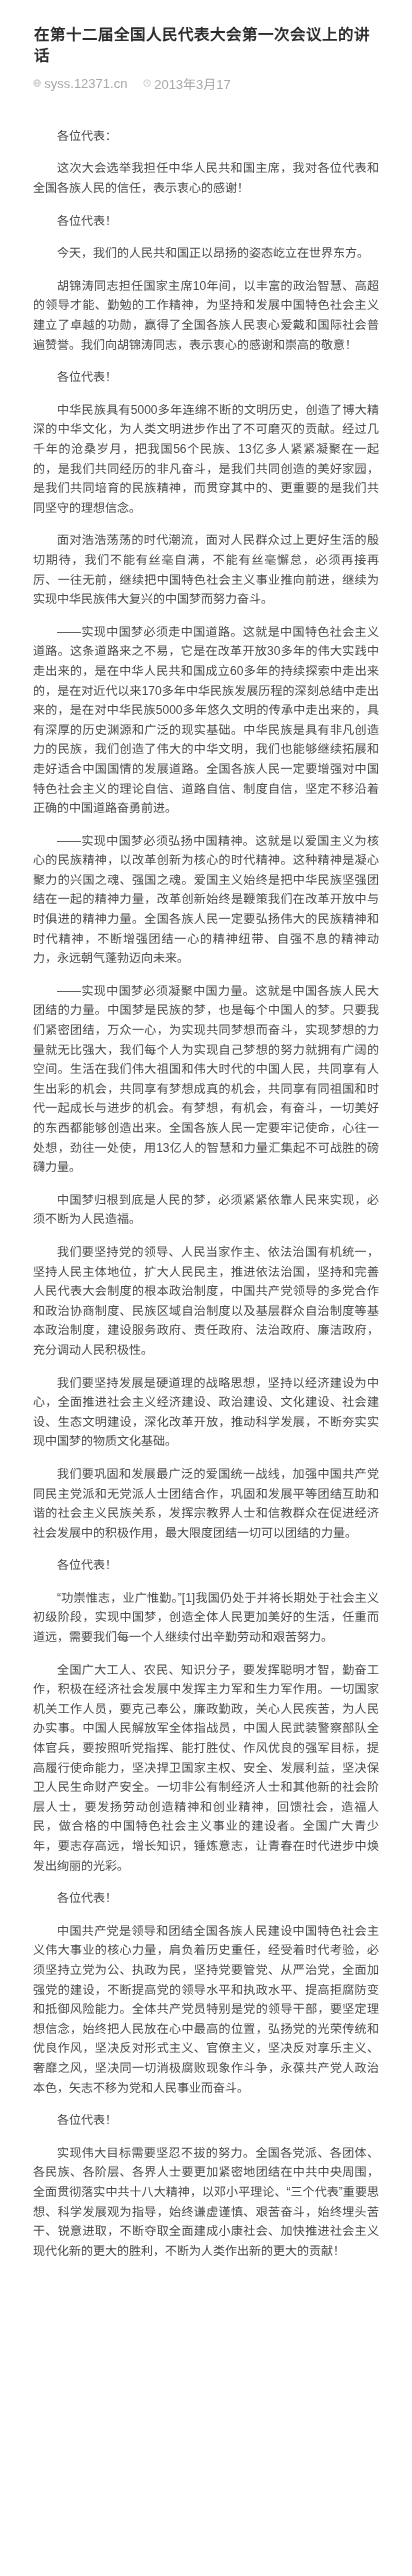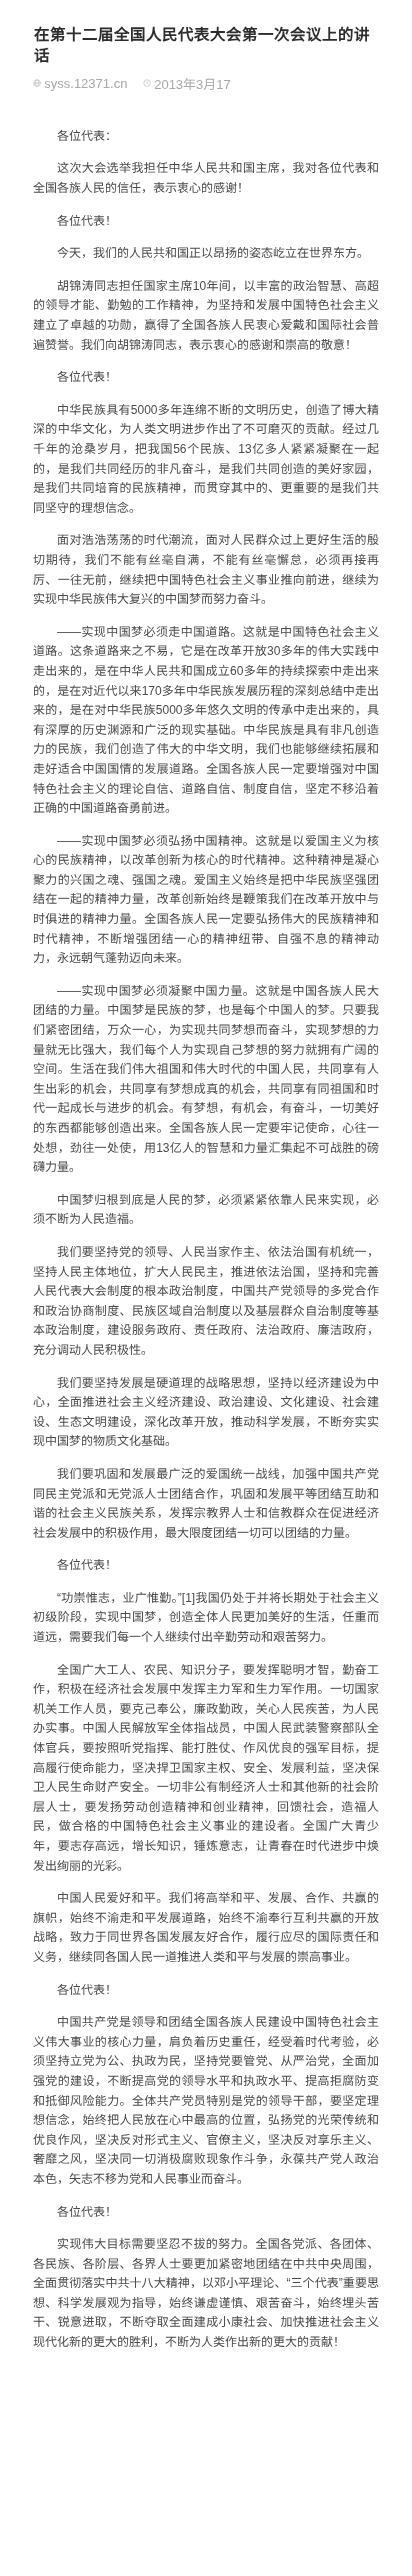--- a/index.html
+++ b/index.html
@@ -86,21 +86,20 @@
       <p>——实现中国梦必须走中国道路。这就是中国特色社会主义道路。这条道路来之不易，它是在改革开放30多年的伟大实践中走出来的，是在中华人民共和国成立60多年的持续探索中走出来的，是在对近代以来170多年中华民族发展历程的深刻总结中走出来的，是在对中华民族5000多年悠久文明的传承中走出来的，具有深厚的历史渊源和广泛的现实基础。中华民族是具有非凡创造力的民族，我们创造了伟大的中华文明，我们也能够继续拓展和走好适合中国国情的发展道路。全国各族人民一定要增强对中国特色社会主义的理论自信、道路自信、制度自信，坚定不移沿着正确的中国道路奋勇前进。</p>
       <p>——实现中国梦必须弘扬中国精神。这就是以爱国主义为核心的民族精神，以改革创新为核心的时代精神。这种精神是凝心聚力的兴国之魂、强国之魂。爱国主义始终是把中华民族坚强团结在一起的精神力量，改革创新始终是鞭策我们在改革开放中与时俱进的精神力量。全国各族人民一定要弘扬伟大的民族精神和时代精神，不断增强团结一心的精神纽带、自强不息的精神动力，永远朝气蓬勃迈向未来。</p>
       <p>——实现中国梦必须凝聚中国力量。这就是中国各族人民大团结的力量。中国梦是民族的梦，也是每个中国人的梦。只要我们紧密团结，万众一心，为实现共同梦想而奋斗，实现梦想的力量就无比强大，我们每个人为实现自己梦想的努力就拥有广阔的空间。生活在我们伟大祖国和伟大时代的中国人民，共同享有人生出彩的机会，共同享有梦想成真的机会，共同享有同祖国和时代一起成长与进步的机会。有梦想，有机会，有奋斗，一切美好的东西都能够创造出来。全国各族人民一定要牢记使命，心往一处想，劲往一处使，用13亿人的智慧和力量汇集起不可战胜的磅礴力量。</p>
       <p>中国梦归根到底是人民的梦，必须紧紧依靠人民来实现，必须不断为人民造福。</p>
       <p>我们要坚持党的领导、人民当家作主、依法治国有机统一，坚持人民主体地位，扩大人民民主，推进依法治国，坚持和完善人民代表大会制度的根本政治制度，中国共产党领导的多党合作和政治协商制度、民族区域自治制度以及基层群众自治制度等基本政治制度，建设服务政府、责任政府、法治政府、廉洁政府，充分调动人民积极性。</p>
       <p>我们要坚持发展是硬道理的战略思想，坚持以经济建设为中心，全面推进社会主义经济建设、政治建设、文化建设、社会建设、生态文明建设，深化改革开放，推动科学发展，不断夯实实现中国梦的物质文化基础。</p>
       <p>我们要巩固和发展最广泛的爱国统一战线，加强中国共产党同民主党派和无党派人士团结合作，巩固和发展平等团结互助和谐的社会主义民族关系，发挥宗教界人士和信教群众在促进经济社会发展中的积极作用，最大限度团结一切可以团结的力量。</p>
       <p>各位代表！</p>
       <p>“功崇惟志，业广惟勤。”[1]我国仍处于并将长期处于社会主义初级阶段，实现中国梦，创造全体人民更加美好的生活，任重而道远，需要我们每一个人继续付出辛勤劳动和艰苦努力。</p>
       <p>全国广大工人、农民、知识分子，要发挥聪明才智，勤奋工作，积极在经济社会发展中发挥主力军和生力军作用。一切国家机关工作人员，要克己奉公，廉政勤政，关心人民疾苦，为人民办实事。中国人民解放军全体指战员，中国人民武装警察部队全体官兵，要按照听党指挥、能打胜仗、作风优良的强军目标，提高履行使命能力，坚决捍卫国家主权、安全、发展利益，坚决保卫人民生命财产安全。一切非公有制经济人士和其他新的社会阶层人士，要发扬劳动创造精神和创业精神，回馈社会，造福人民，做合格的中国特色社会主义事业的建设者。全国广大青少年，要志存高远，增长知识，锤炼意志，让青春在时代进步中焕发出绚丽的光彩。</p>
-      <p>中国人民爱好和平。我们将高举和平、发展、合作、共赢的旗帜，始终不渝走和平发展道路，始终不渝奉行互利共赢的开放战略，致力于同世界各国发展友好合作，履行应尽的国际责任和义务，继续同各国人民一道推进人类和平与发展的崇高事业。</p>
       <p>各位代表！</p>
       <p>中国共产党是领导和团结全国各族人民建设中国特色社会主义伟大事业的核心力量，肩负着历史重任，经受着时代考验，必须坚持立党为公、执政为民，坚持党要管党、从严治党，全面加强党的建设，不断提高党的领导水平和执政水平、提高拒腐防变和抵御风险能力。全体共产党员特别是党的领导干部，要坚定理想信念，始终把人民放在心中最高的位置，弘扬党的光荣传统和优良作风，坚决反对形式主义、官僚主义，坚决反对享乐主义、奢靡之风，坚决同一切消极腐败现象作斗争，永葆共产党人政治本色，矢志不移为党和人民事业而奋斗。</p>
       <p>各位代表！</p>
       <p>实现伟大目标需要坚忍不拔的努力。全国各党派、各团体、各民族、各阶层、各界人士要更加紧密地团结在中共中央周围，全面贯彻落实中共十八大精神，以邓小平理论、“三个代表”重要思想、科学发展观为指导，始终谦虚谨慎、艰苦奋斗，始终埋头苦干、锐意进取，不断夺取全面建成小康社会、加快推进社会主义现代化新的更大的胜利，不断为人类作出新的更大的贡献！</p>
     </div>
 
 </div>
 
 
 </body></html>

